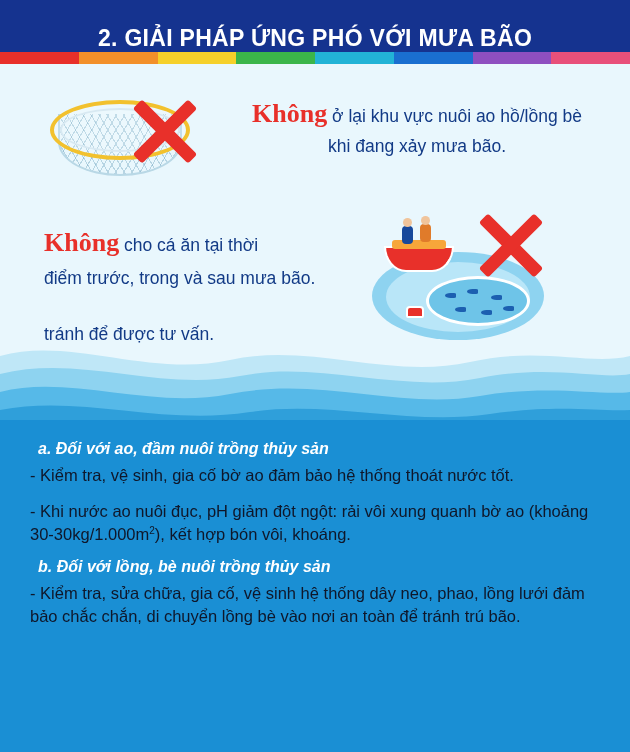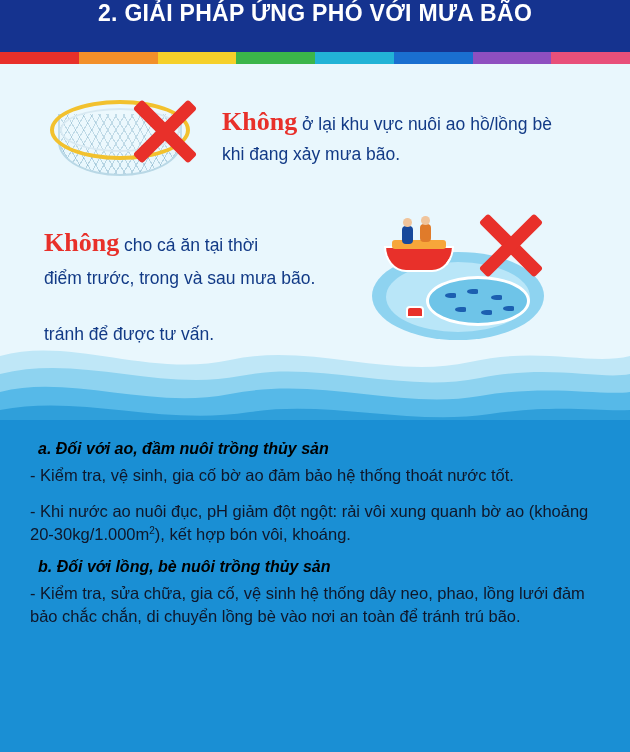--- a/index.html
+++ b/index.html
@@ -14,21 +14,21 @@
     width: 630px; height: 752px;
     background: #eaf7fd;
     overflow: hidden;
   }
 
   
   .header {
     position: absolute; top: 0; left: 0;
     width: 630px; height: 52px;
     background: #15338f;
-    display: flex; align-items: flex-start; justify-content: center;
+    display: flex; align-items: flex-end; justify-content: center;
   }
   .header-title {
     color: #ffffff;
     font-size: 23px;
     font-weight: bold;
     letter-spacing: 0.3px;
     text-align: center;
     white-space: nowrap;
   }
   .color-strip {
@@ -78,22 +78,22 @@
   }
   .x-big { width: 66px; height: 66px; }
   .x-big i { width: 78px; height: 13px; top: 27px; left: -6px; }
   .x-big i:first-child { transform: rotate(45deg); }
   .x-big i:last-child { transform: rotate(-45deg); }
 
   .x-pos1 { position: absolute; left: 132px; top: 20px; }
   .x-pos2 { position: absolute; left: 478px; top: 8px; }
 
   .text1 {
-    position: absolute; left: 222px; top: 24px; width: 390px;
-    font-size: 17.5px; color: #123a86; line-height: 1.5;
+    position: absolute; left: 222px; top: 16px; width: 390px;
+    font-size: 17.5px; color: #123a86; line-height: 1.5; text-align: center;
   }
   .khong {
     color: #e8302a; font-weight: bold; font-size: 26px;
     font-family: "Liberation Serif", serif;
   }
 
   
   .block2 {
     position: absolute; top: 140px; left: 0; width: 630px; height: 156px;
   }
@@ -143,21 +143,21 @@
   .waves { position: absolute; top: 330px; left: 0; width: 630px; height: 110px; }
 
   
   .lower {
     position: absolute; top: 420px; left: 0;
     width: 630px; height: 332px;
     background: #1a8fd4;
   }
   .lower-inner { padding: 12px 26px 0 26px; }
   .sec-head {
-    color: #000000; font-size: 16px; font-style: italic; font-weight: bold;
+    color: #ffffff; font-size: 16px; font-style: italic; font-weight: bold;
     margin: 8px 0 6px 12px;
   }
   .para {
     color: #0f172a; font-size: 16.5px; line-height: 1.38;
     margin: 0 0 13px 4px;
   }
   sup { font-size: 10px; vertical-align: super; }
 </style>
 </head>
 <body>
@@ -236,20 +236,20 @@
     <path d="M0,44 C80,24 160,62 240,46 C320,30 400,64 480,48 C550,34 600,50 630,44 L630,110 L0,110 Z" fill="#8ed3f0"></path>
     <path d="M0,62 C70,44 150,80 230,64 C320,46 400,80 480,66 C550,54 600,66 630,62 L630,110 L0,110 Z" fill="#56b9e8"></path>
     <path d="M0,80 C80,64 160,96 250,82 C330,70 410,96 490,84 C560,74 600,82 630,80 L630,110 L0,110 Z" fill="#2f9fda"></path>
   </svg>
 
   <div class="lower">
     <div class="lower-inner">
       <div class="sec-head">a. Đối với ao, đầm nuôi trồng thủy sản</div>
       <p class="para">- Kiểm tra, vệ sinh, gia cố bờ ao đảm bảo hệ thống thoát nước tốt.</p>
       <p class="para">
-        <span> - Khi nước ao nuôi đục, pH giảm đột ngột: rải vôi xung quanh bờ ao (khoảng 20-30kg/1.000m</span><sup>2</sup><span>), kết hợp bón vôi, khoáng.</span>
+        <span> - Khi nước ao nuôi đục, pH giảm đột ngột: rải vôi xung quanh bờ ao (khoảng 30-30kg/1.000m</span><sup>2</sup><span>), kết hợp bón vôi, khoáng.</span>
       </p>
       <div class="sec-head">b.  Đối với lồng, bè nuôi trồng thủy sản</div>
       <p class="para">- Kiểm tra, sửa chữa, gia cố, vệ sinh hệ thống dây neo, phao, lồng lưới đảm bảo chắc chắn, di chuyển lồng bè vào nơi an toàn để tránh trú bão.</p>
     </div>
   </div>
 
 </div>
 
 </body></html>

